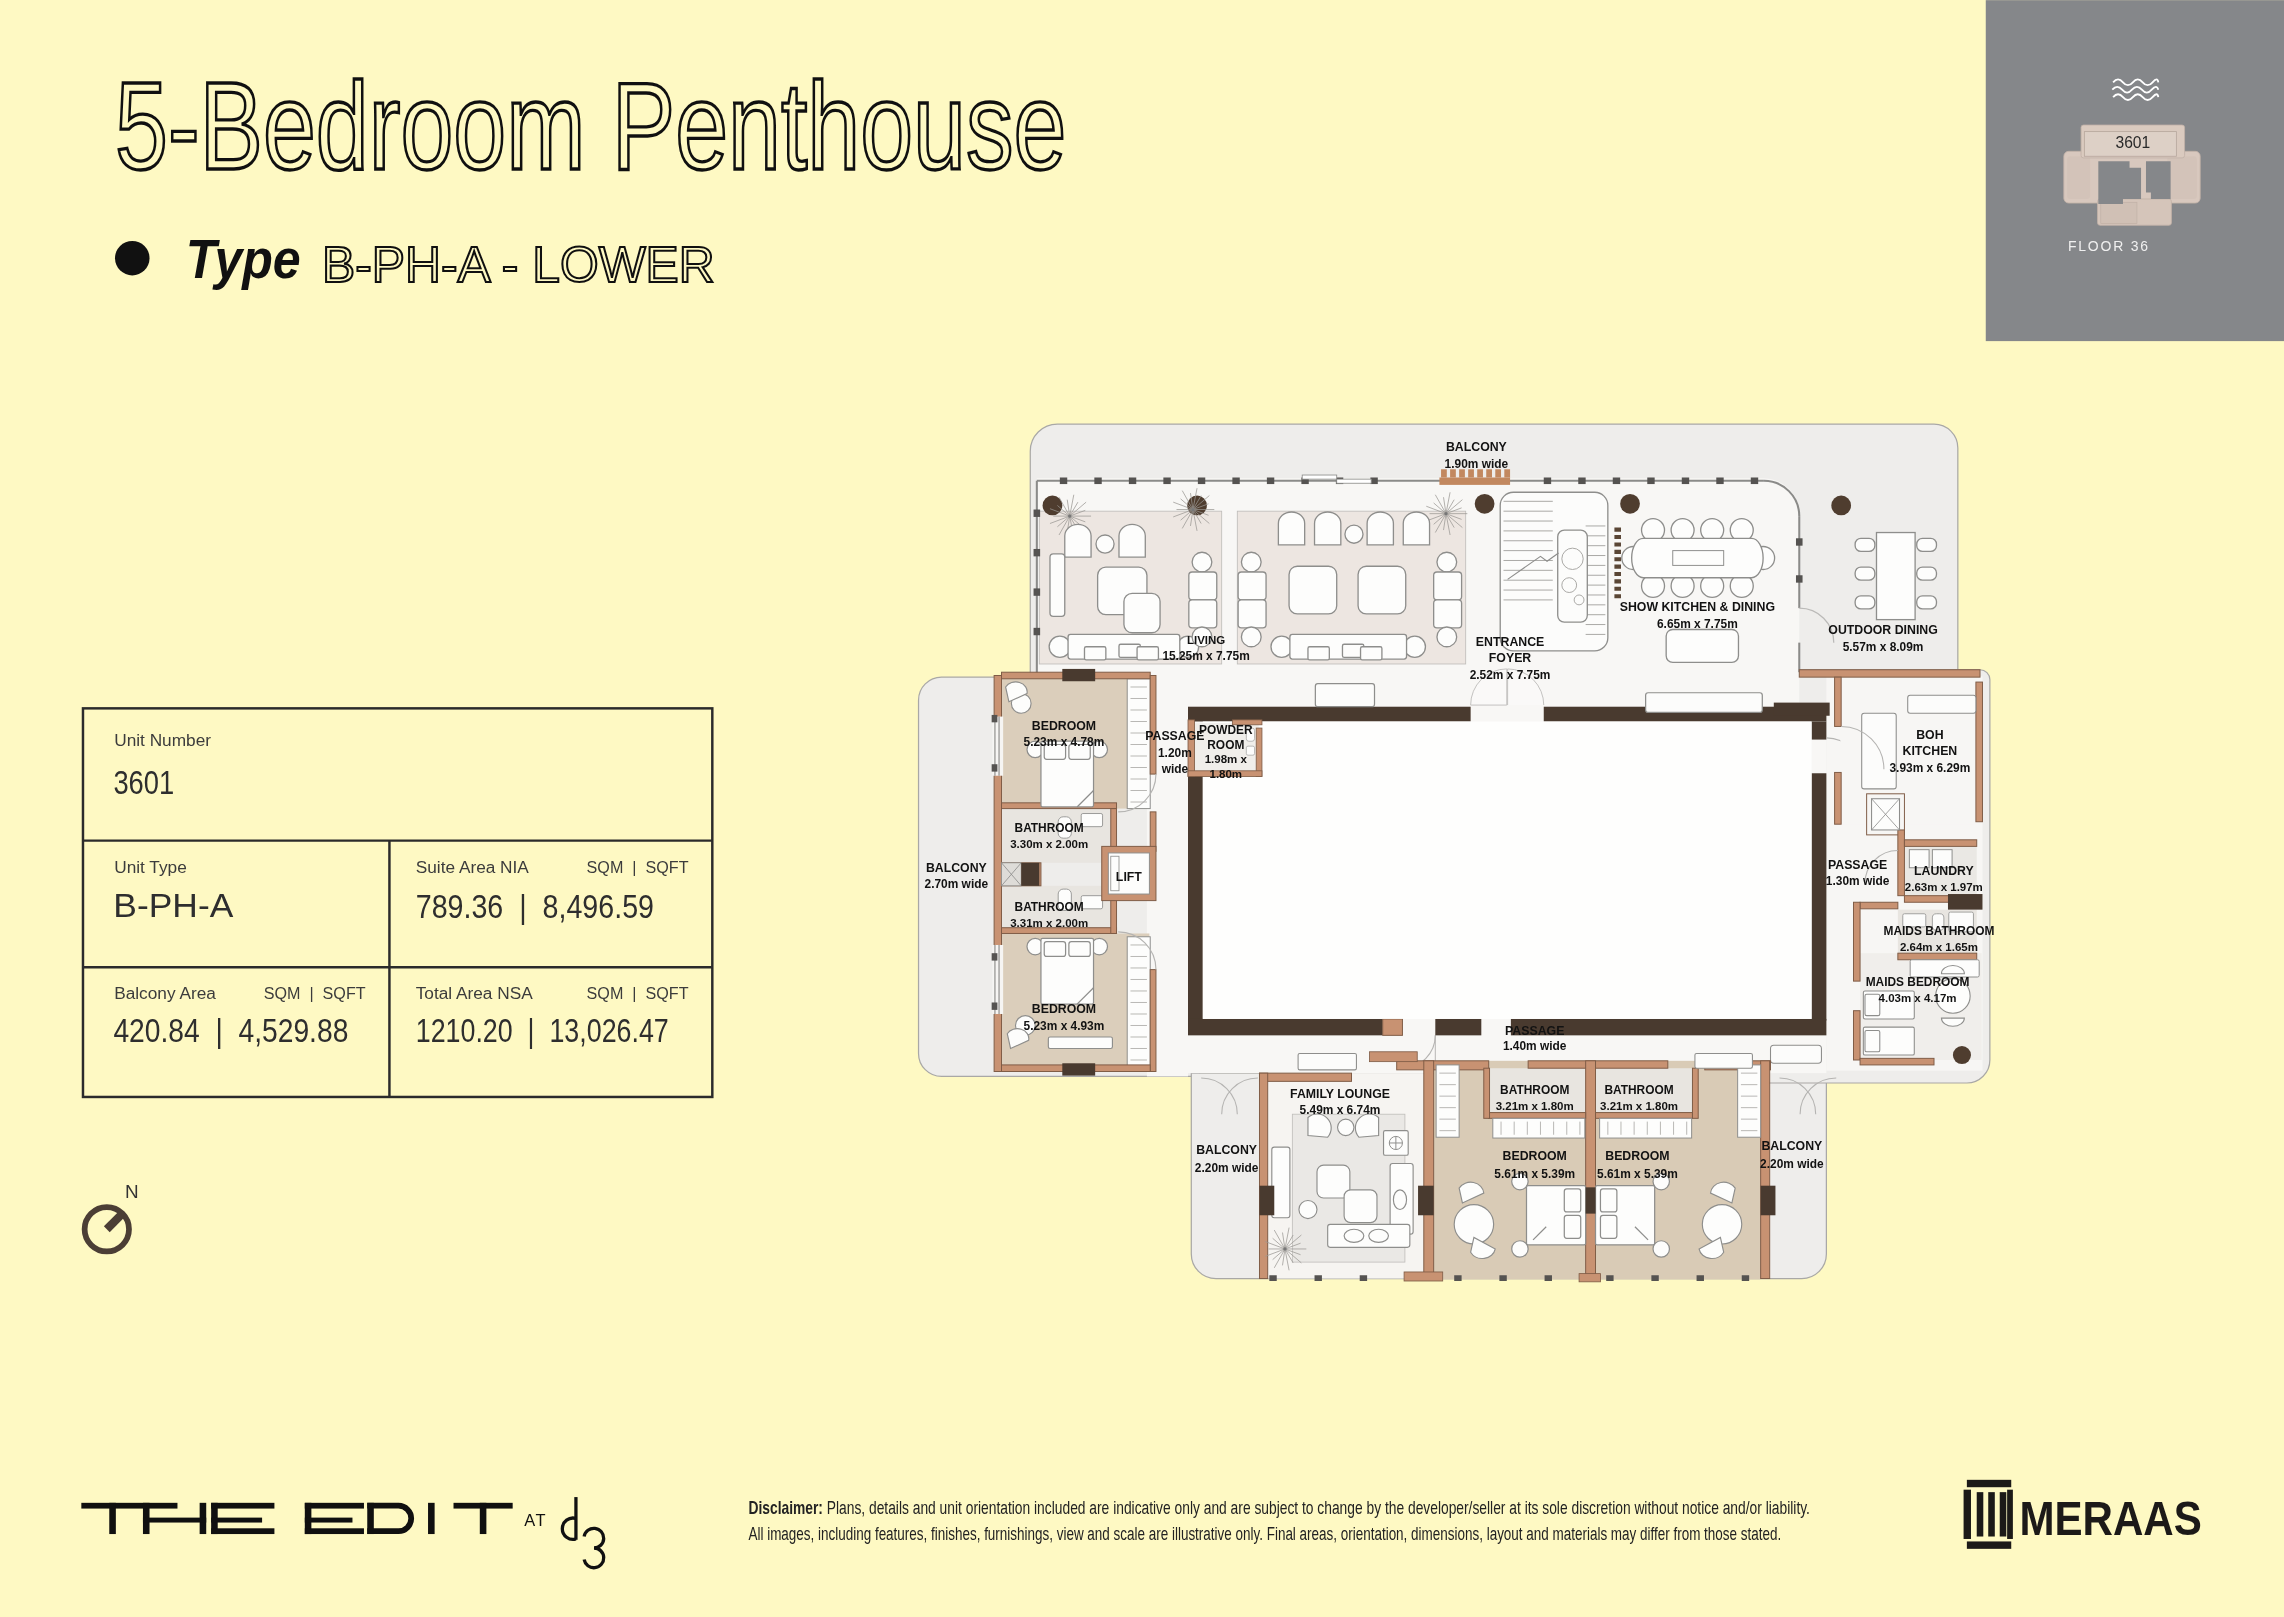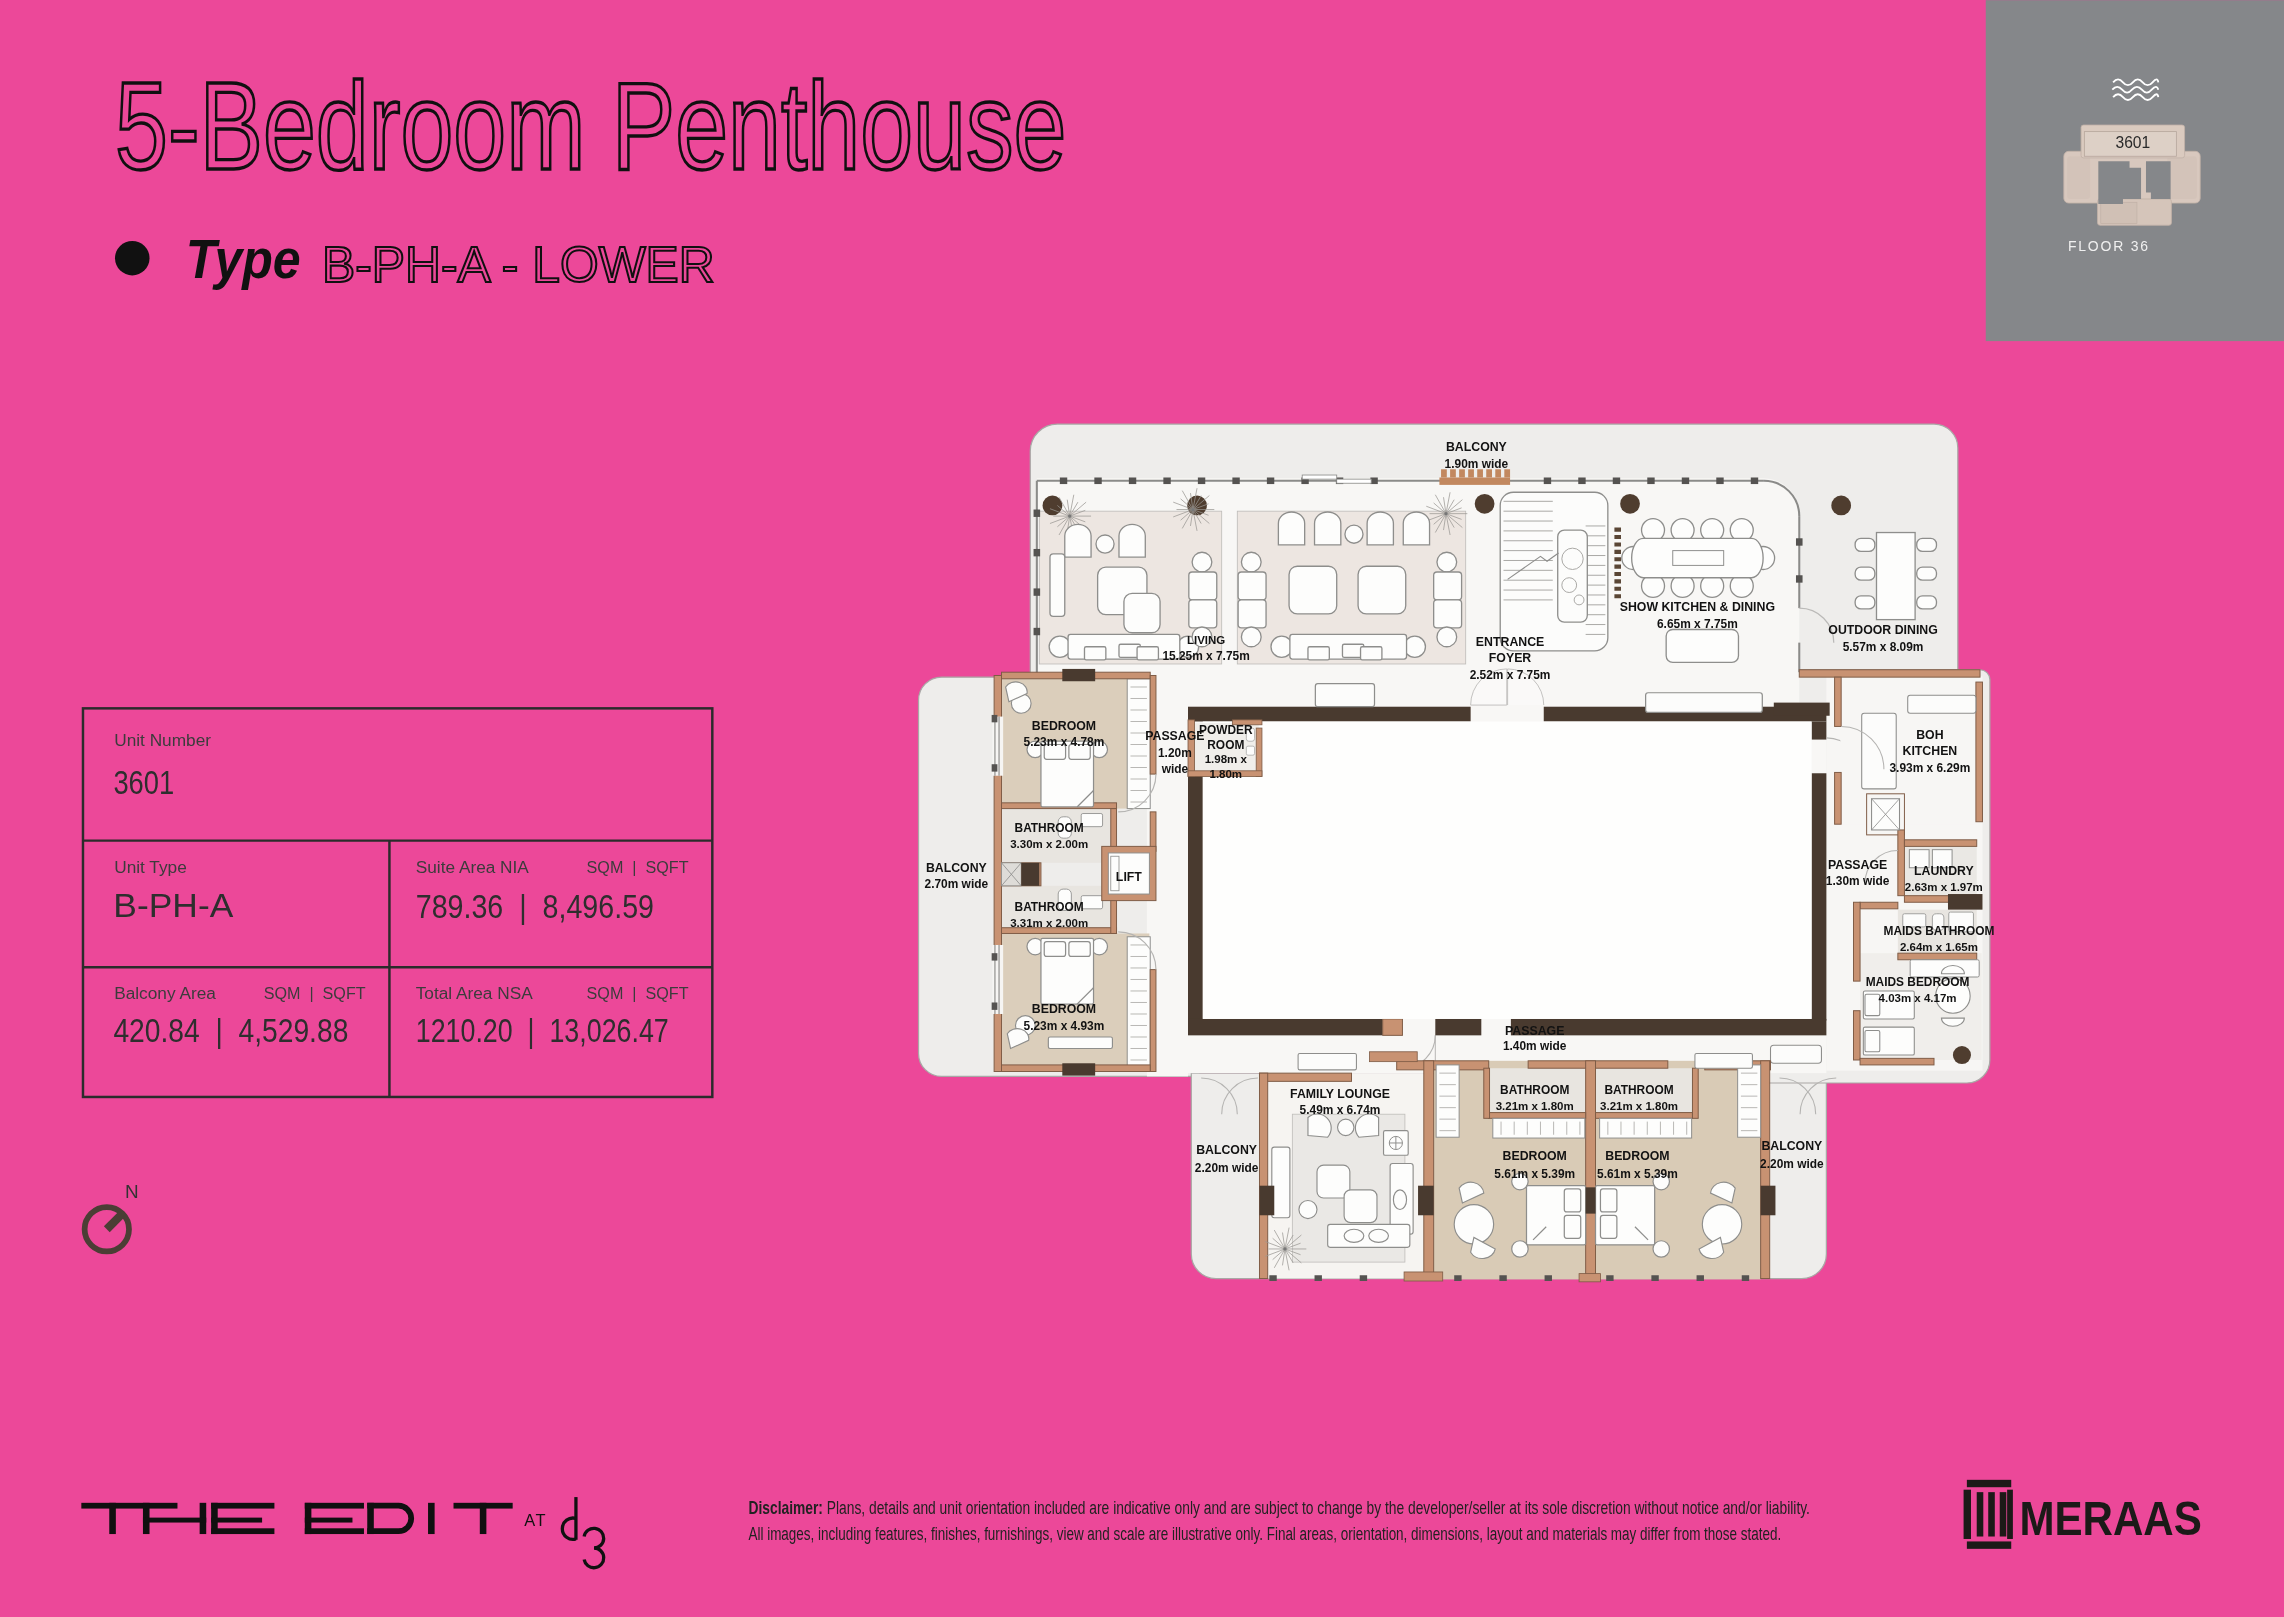--- a/index.html
+++ b/index.html
@@ -1,16 +1,16 @@
 <!DOCTYPE html>
 <html style="font-size:13px"><head>
 <meta charset="utf-8">
 <style>
 html,body{margin:0;padding:0;background:#fff}
-.page{position:relative;width:2284px;height:1618px;background:#ec4899;font-family:"Liberation Sans",sans-serif;overflow:hidden}
+.page{position:relative;width:2284px;height:1618px;background:#fef9c3;font-family:"Liberation Sans",sans-serif;overflow:hidden}
 svg{position:absolute;top:0;left:0;display:block}
 text{font-family:"Liberation Sans",sans-serif}
 </style>
 </head>
 <body>
 <div class="page">
 <svg width="2284" height="1618" viewBox="0 0 2780 1969">
 
 <text x="140" y="206" font-size="152" textLength="1158" lengthAdjust="spacingAndGlyphs" fill="none" stroke="#101010" stroke-width="4.0">5-Bedroom Penthouse</text>
 

